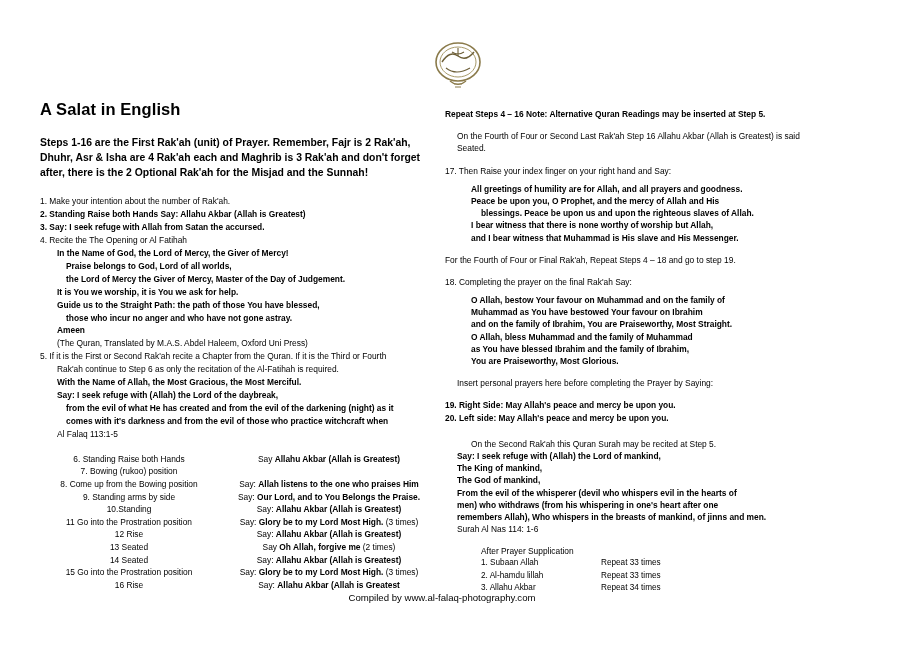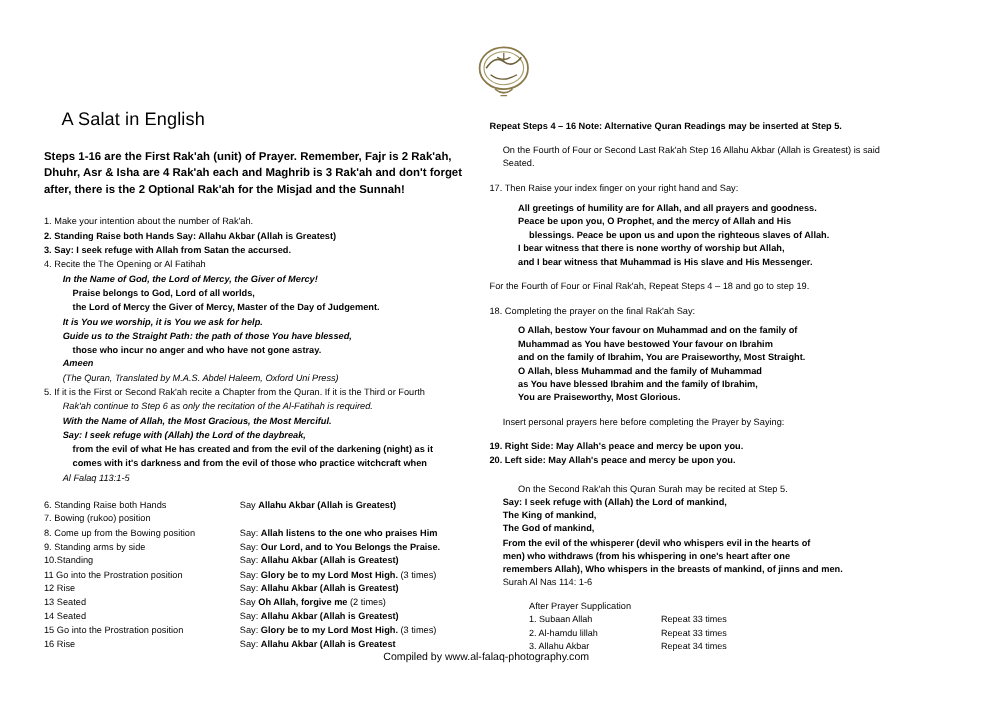--- a/index.html
+++ b/index.html
@@ -39,55 +39,56 @@
   }
   .col-right {
     position: absolute;
     left: 445px;
     top: 108px;
     width: 445px;
   }
 
   h1.title {
     font-size: 16.5px;
-    font-weight: normal;
-    margin: 0 0 16px 16px;
+    font-weight: bold;
+    margin: 0 0 16px 0;
     letter-spacing: 0.1px;
   }
 
   .intro {
     font-size: 10.4px;
     line-height: 1.45;
     margin: 0 0 16px 0;
     font-weight: bold;
   }
 
   .step {
     font-size: 8.4px;
     line-height: 1.42;
     margin: 0 0 1px 0;
   }
   .step.bold {
     font-weight: bold;
   }
-  .indent1 { padding-left: 17px; font-style: italic; }
+  .indent1 { padding-left: 17px; }
   .indent2 { padding-left: 26px; }
 
   .gap-s { height: 6px; }
   .gap-m { height: 10px; }
   .gap-l { height: 14px; }
 
   
   .numlist {
     margin-top: 12px;
   }
   .numrow {
     display: flex;
     font-size: 8.4px;
     line-height: 1.5;
+    text-align: center;
   }
   .numrow .c1 {
     width: 178px;
     flex: 0 0 178px;
   }
   .numrow .c2 {
     flex: 1 1 auto;
   }
   .b { font-weight: bold; }
 

